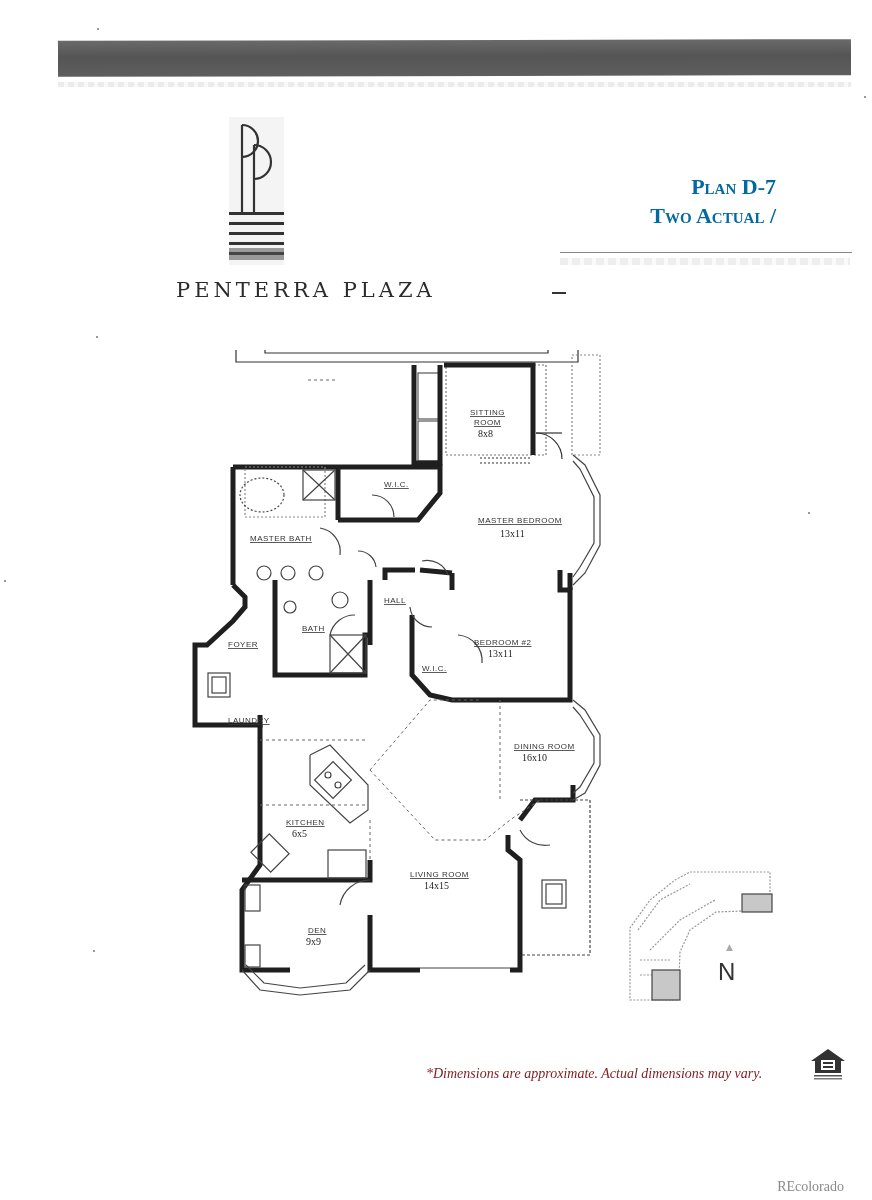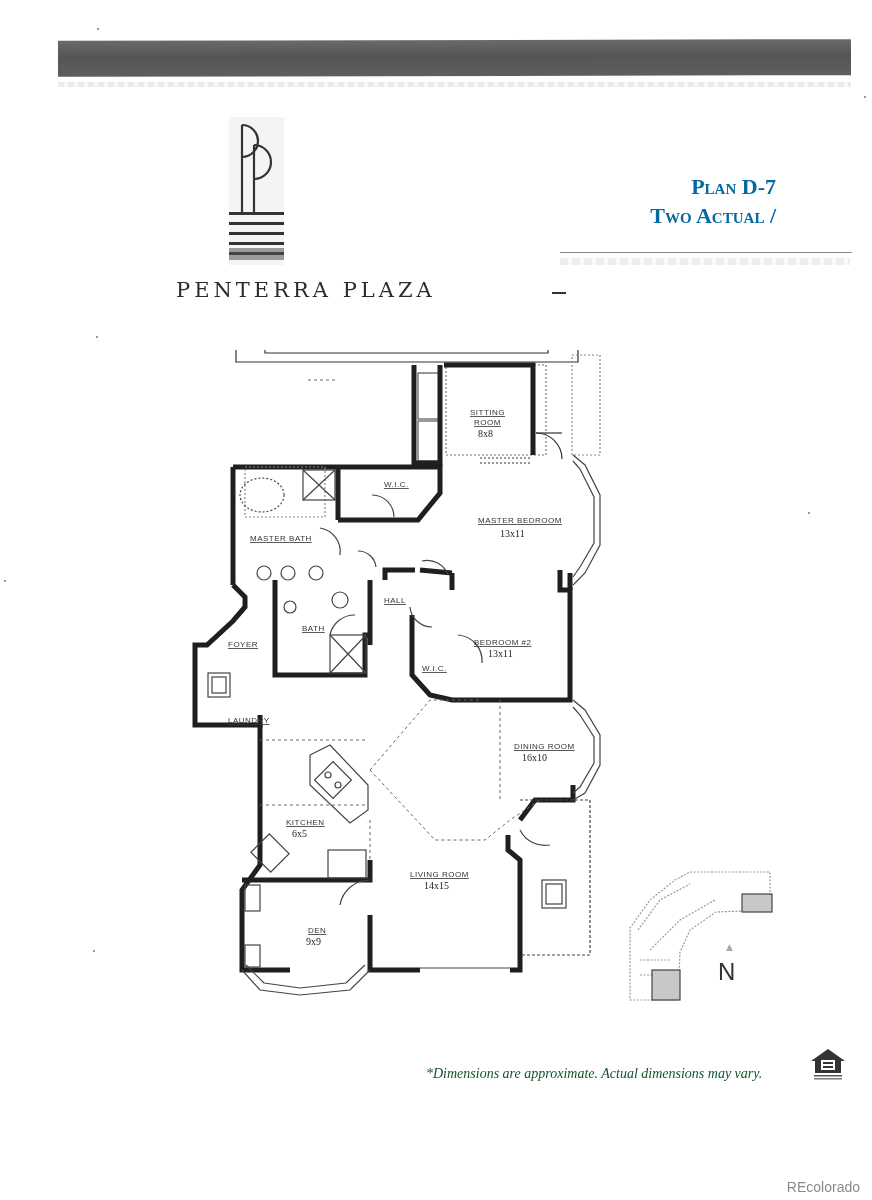--- a/index.html
+++ b/index.html
@@ -28,23 +28,23 @@
   .room-label { font-family:"Liberation Sans", sans-serif; font-size:8px; fill:#333;
                 text-decoration:underline; letter-spacing:.5px; }
   .room-dim { font-family:"Liberation Serif", serif; font-size:10px; fill:#222; }
 
   .siteplan { position:absolute; left:620px; top:860px; width:160px; height:150px; }
   .north-n { position:absolute; left:718px; top:958px; font-family:"Liberation Sans", sans-serif;
              font-size:24px; color:#333; }
   .north-arrow { position:absolute; left:726px; top:942px; font-size:9px; color:#aaa; }
 
   .disclaimer { position:absolute; left:426px; top:1066px; font-family:"Liberation Serif", serif;
-                font-style:italic; font-size:14px; color:#14532d; }
+                font-style:italic; font-size:14px; color:#7f1d1d; }
   .eho { position:absolute; left:809px; top:1047px; width:38px; height:34px; }
-  .watermark { position:absolute; right:12px; top:1179px; font-family:Liberation Sans, sans-serif;
+  .watermark { position:absolute; right:28px; top:1179px; font-family:Liberation Serif, serif;
                font-size:14px; color:#8a8a8a; }
 </style>
 </head>
 <body>
 
 <div class="topbar"></div>
 <div class="topbar-ghost"></div>
 <div class="speck" style="left:97px;top:28px"></div>
 <div class="speck" style="left:864px;top:96px"></div>
 <div class="speck" style="left:96px;top:336px"></div>

